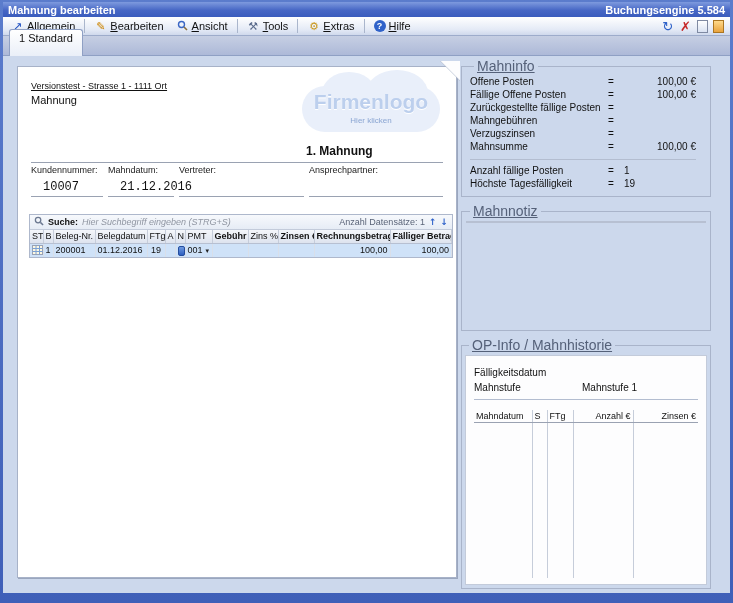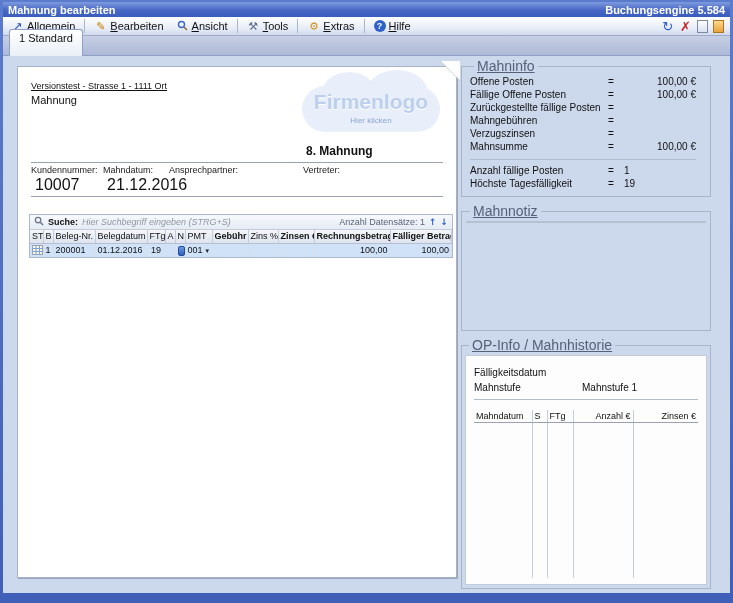--- a/index.html
+++ b/index.html
@@ -41,24 +41,24 @@
   .cloud .b1,.cloud .b2,.cloud .b3{position:absolute;background:#e9effa;}
   .cloud .b1{left:6px;top:17px;width:138px;height:46px;border-radius:26px;}
   .cloud .b2{left:26px;top:3px;width:54px;height:42px;border-radius:50%;}
   .cloud .b3{left:70px;top:1px;width:62px;height:46px;border-radius:50%;}
   .logotext{position:absolute;left:0;right:0;top:21px;text-align:center;font-size:21px;font-weight:bold;
     color:#bccfed;text-shadow:0 1px 0 #ffffff;}
   .logohint{position:absolute;left:0;right:0;top:47px;text-align:center;font-size:8px;color:#8aa5d2;}
   .dogear{position:absolute;top:-6px;right:-4px;width:20px;height:20px;
     background:linear-gradient(to bottom left,#fdfdfe 47%,#b9c2d2 49%,rgba(0,0,0,0) 51%);}
   .heading{position:absolute;left:288px;top:77px;font-size:12px;font-weight:bold;}
-  .fields{position:absolute;left:13px;right:13px;top:95px;border-top:1px solid #9aa2b2;display:flex;padding-top:2px;}
+  .fields{position:absolute;left:13px;right:13px;top:95px;border-top:1px solid #9aa2b2;display:flex;gap:5px;padding-top:2px;}
   .field{position:relative;height:32px;border-bottom:1px solid #9aa2b2;}
   .field .flabel{font-size:9px;color:#222;}
-  .field .fvalue{position:absolute;left:4px;bottom:2px;font-size:16px;}
+  .field .fvalue{position:absolute;left:12px;bottom:2px;font-size:12px;font-family:Liberation Mono, monospace;}
   .f0{width:72px;} .f1{width:66px;} .f2{width:134px;} .f3{flex:1;}
   
   .grid{position:absolute;left:11px;top:147px;width:424px;border:1px solid #aeb8cc;background:#fff;}
   .searchbar{display:flex;align-items:center;height:15px;gap:4px;padding:0 4px;font-size:9px;
     background:linear-gradient(#f7f9fc,#e6ecf5);border-bottom:1px solid #c3cbda;}
   .searchlabel{font-weight:bold;}
   .searchinput{flex:1;border:none;background:transparent;font-size:9px;font-style:italic;color:#555;
     font-family:inherit;outline:none;padding:0;}
   .searchinput::placeholder{color:#9096a2;font-style:italic;}
   .count{color:#5a6478;}
@@ -165,37 +165,37 @@
       <div class="doctitle">Mahnung</div>
 
       <div class="cloud">
         <span class="b1"></span>
           <span class="b2"></span>
           <span class="b3"></span>
         <div class="logotext">Firmenlogo</div>
         <div class="logohint">Hier klicken</div>
       </div>
 
-      <div class="heading">8. Mahnung</div>
+      <div class="heading">1. Mahnung</div>
 
       <div class="fields">
         <div class="field f0">
           <div class="flabel">Kundennummer:</div>
           <div class="fvalue">10007</div>
         </div>
         <div class="field f1">
           <div class="flabel">Mahndatum:</div>
           <div class="fvalue">21.12.2016</div>
         </div>
+        <div class="field f3">
+          <div class="flabel">Vertreter:</div>
+          <div class="fvalue"></div>
+        </div>
         <div class="field f2">
           <div class="flabel">Ansprechpartner:</div>
-          <div class="fvalue"></div>
-        </div>
-        <div class="field f3">
-          <div class="flabel">Vertreter:</div>
           <div class="fvalue"></div>
         </div>
       </div>
 
       <div class="grid">
         <div class="searchbar">
           <span><svg width="10" height="10" viewBox="0 0 11 11">
                 <circle cx="4.5" cy="4.5" r="3" fill="none" stroke="#6b7890" stroke-width="1.4"></circle>
                 <line x1="7" y1="7" x2="10" y2="10" stroke="#6b7890" stroke-width="1.6"></line>
               </svg></span>

